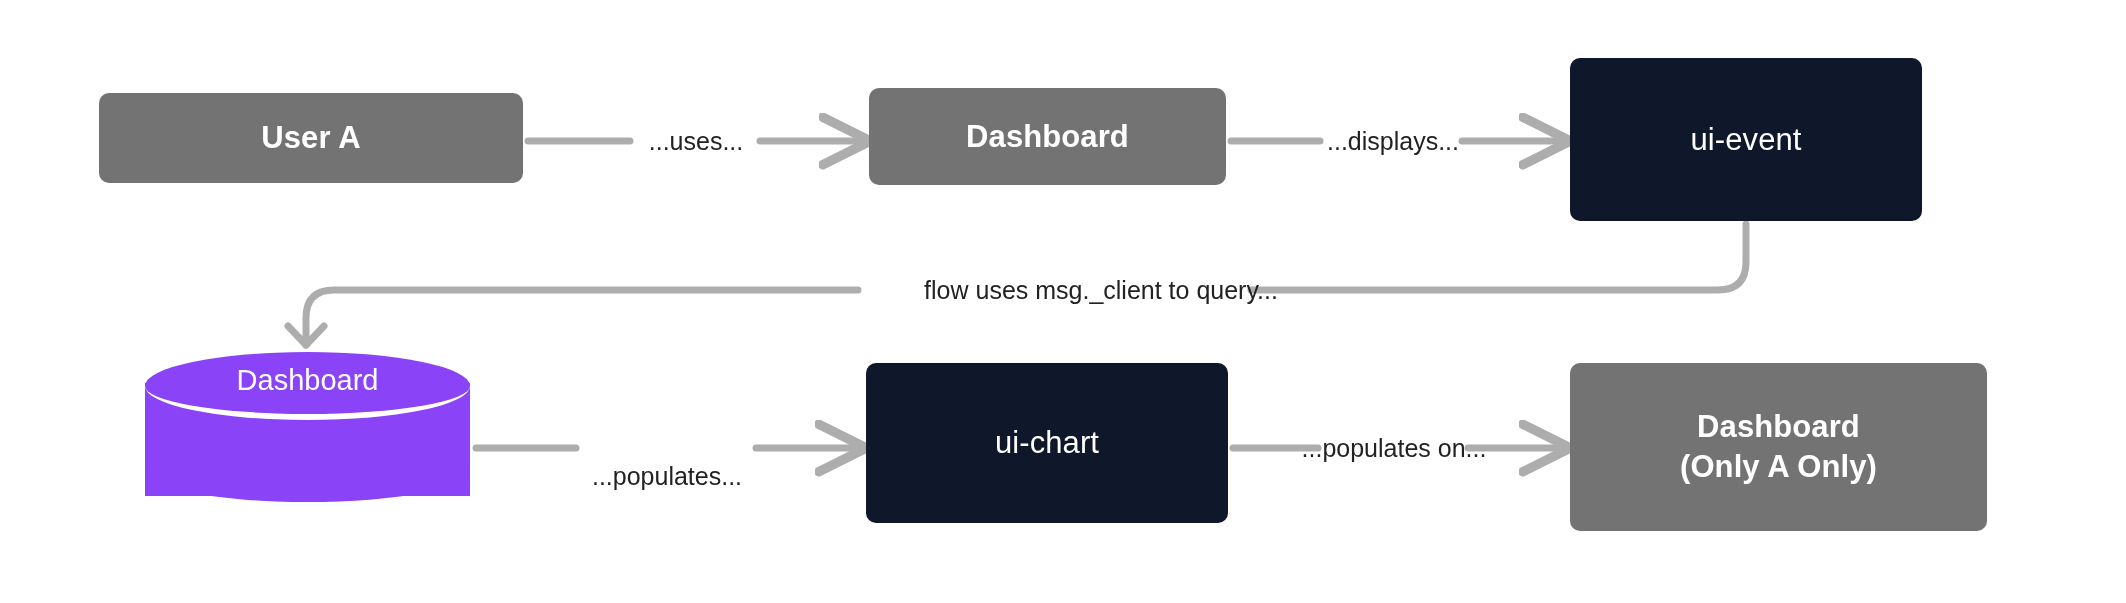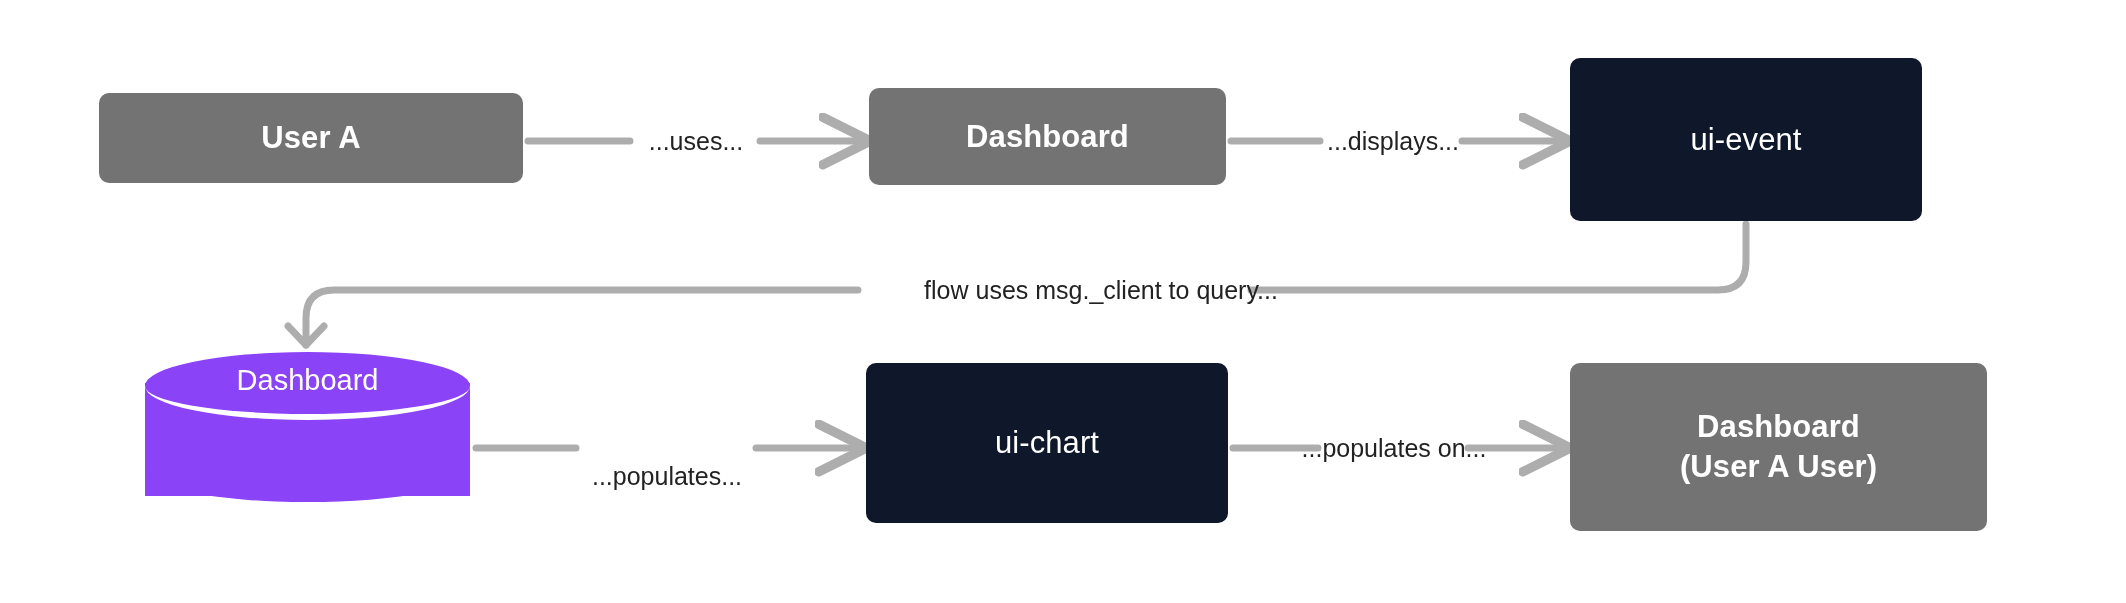--- a/index.html
+++ b/index.html
@@ -183,16 +183,16 @@
     <div class="cyl-top"></div>
     <div class="cyl-label">Dashboard</div>
   </div>
 
   <div class="node node-blue" id="node-ui-chart">
     <span class="line">ui-chart</span>
   </div>
 
   <div class="node node-orange" id="node-dashboard-bot">
     <span class="line">Dashboard</span>
-    <span class="line">(User A User)</span>
+    <span class="line">(Only A Only)</span>
   </div>
 
 </div>
 
 </body></html>

